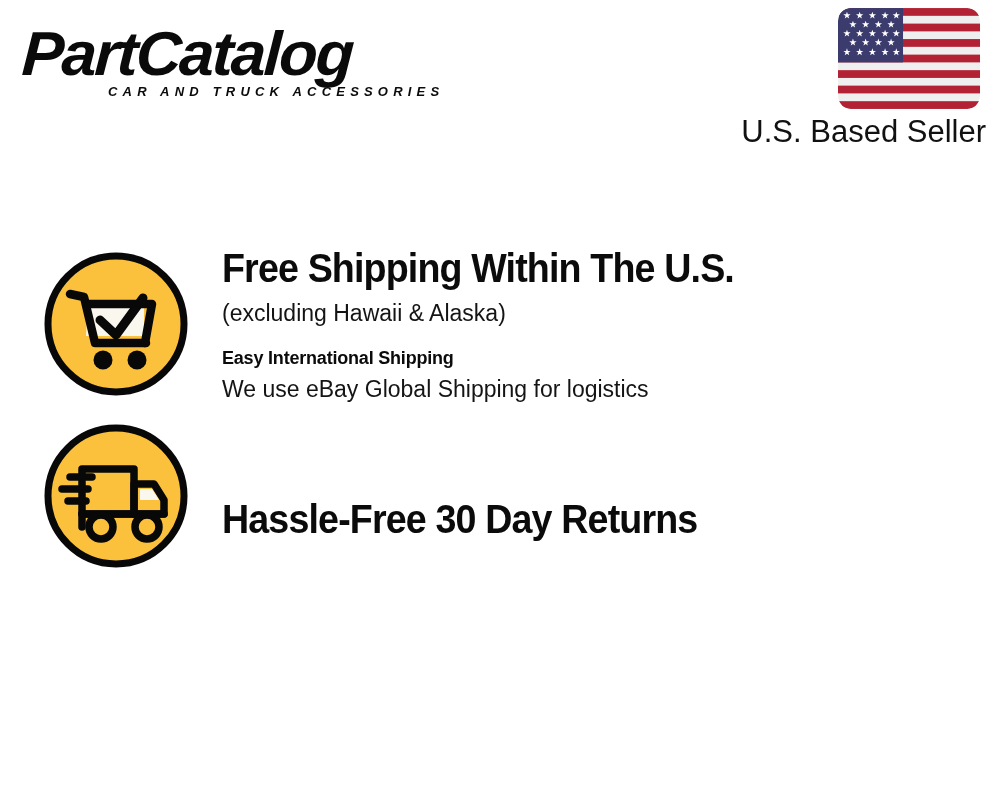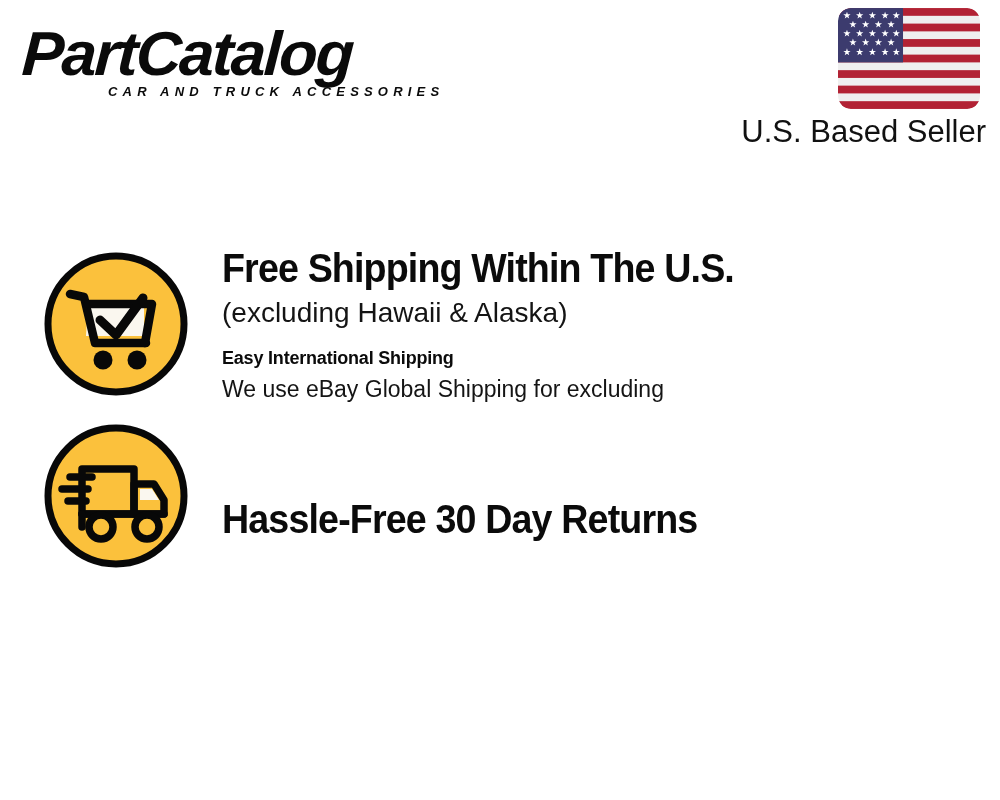--- a/index.html
+++ b/index.html
@@ -113,21 +113,21 @@
     line-height: 46px;
     letter-spacing: -0.9px;
     color: #0b0b0b;
     transform: scaleX(0.94);
     transform-origin: left center;
     white-space: nowrap;
   }
   .feature-note {
     font-family: "Liberation Sans", sans-serif;
     font-weight: normal;
-    font-size: 28px;
+    font-size: 23px;
     line-height: 32px;
     color: #141414;
     white-space: nowrap;
   }
   .feature-sub-strong {
     font-family: "Liberation Sans", sans-serif;
     font-weight: bold;
     font-size: 18px;
     line-height: 30px;
     letter-spacing: -0.2px;
@@ -228,21 +228,21 @@
           <path d="M46 54 L110 54 L103 93" fill="none" stroke="#080808" stroke-width="8.5" stroke-linecap="round" stroke-linejoin="round"></path>
           <path d="M58 70 L74 85 L101 48" fill="none" stroke="#080808" stroke-width="9" stroke-linecap="round" stroke-linejoin="round"></path>
           <circle cx="61" cy="110" r="9.5" fill="#080808"></circle>
           <circle cx="95" cy="110" r="9.5" fill="#080808"></circle>
         </svg>
       </span>
       <div class="feature-text">
         <div class="feature-title">Free Shipping Within The U.S.</div>
         <div class="feature-note">(excluding Hawaii &amp; Alaska)</div>
         <div class="feature-sub-strong">Easy International Shipping</div>
-        <div class="feature-sub">We use eBay Global Shipping for excluding</div>
+        <div class="feature-sub">We use eBay Global Shipping for logistics</div>
       </div>
     </div>
 
     <div class="feature-row" id="row-returns">
       <span class="feature-icon">
         <svg viewBox="0 0 148 148" width="148" height="148" aria-hidden="true">
           <circle cx="74" cy="74" r="68" fill="#FBC13C" stroke="#080808" stroke-width="7"></circle>
 
           <path d="M28 55 L50 55" stroke="#080808" stroke-width="7.5" stroke-linecap="round"></path>
           <path d="M20 67 L46 67" stroke="#080808" stroke-width="7.5" stroke-linecap="round"></path>

